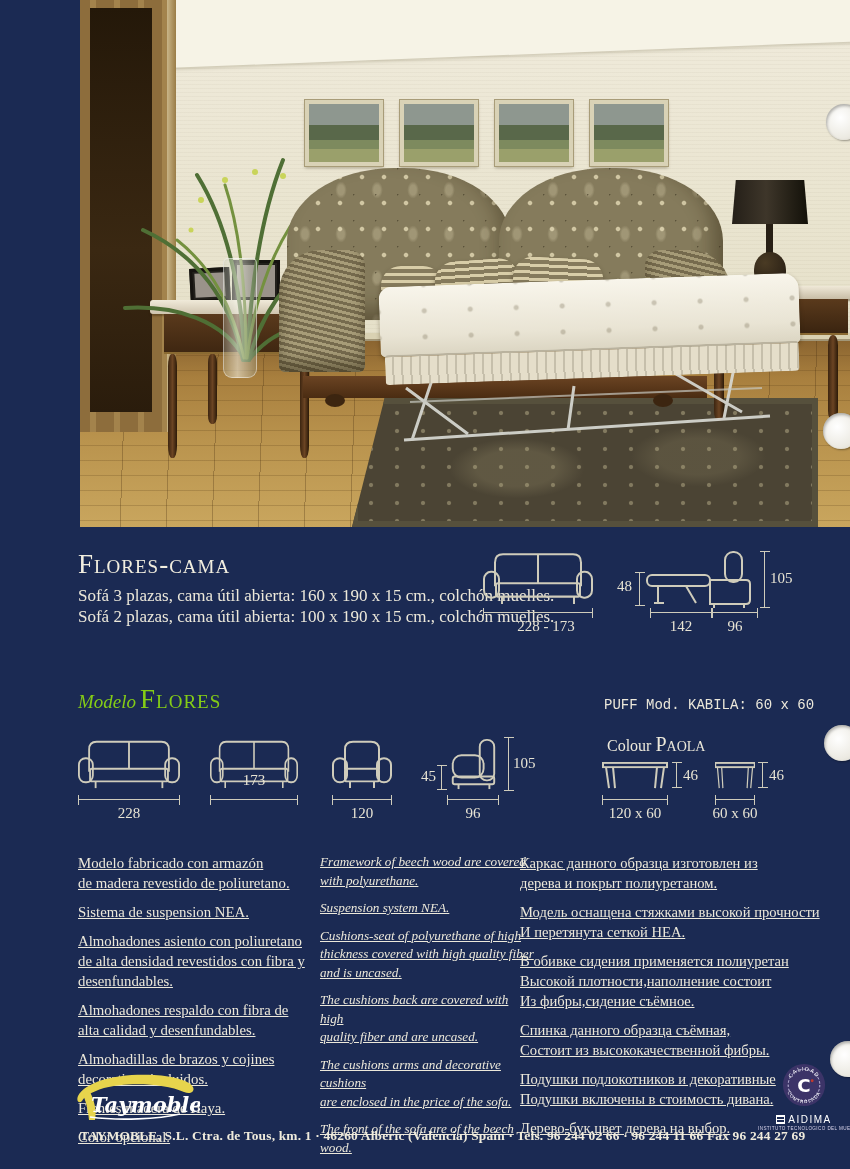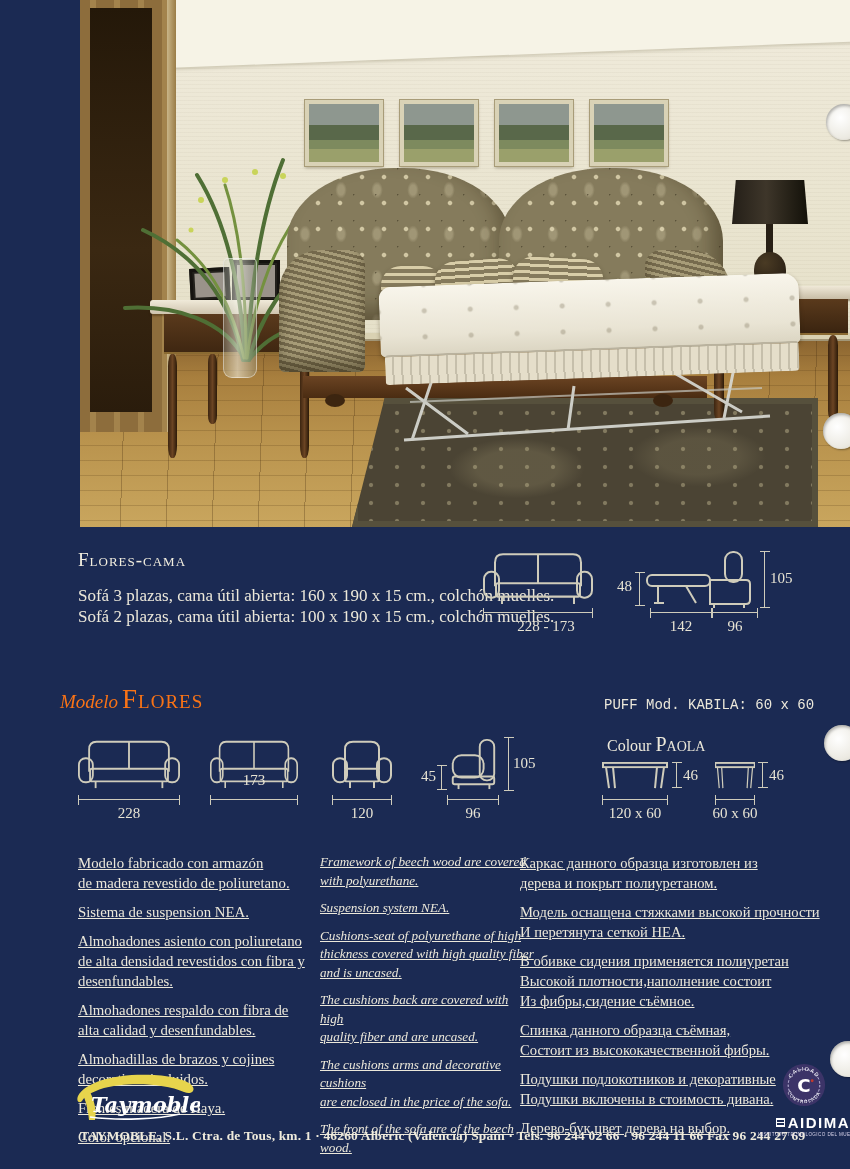--- a/index.html
+++ b/index.html
@@ -94,23 +94,23 @@
      background-image:radial-gradient(circle, rgba(120,110,85,.32) 1.8px, transparent 3.2px),
         linear-gradient(180deg,#f8f5eb,#e9e4d4 70%,#dbd5c2);
      background-size:46px 26px,100% 100%; background-position:22px 12px,0 0;
      box-shadow:0 2px 4px rgba(40,30,10,.35);}
   .mt-edge{position:absolute; left:4px; right:2px; bottom:0; height:30px; border-radius:4px;
      background:repeating-linear-gradient(90deg,#e5deca 0 7px,#c6bfab 7px 9px);
      border-top:2px solid #b9b29e;}
 
   
   .sc{font-variant:small-caps;}
-  .title{position:absolute; left:78px; top:549px; font-size:19px; letter-spacing:1px; color:#f2eedf;}
+  .title{position:absolute; left:78px; top:549px; font-size:27px; letter-spacing:1px; color:#f2eedf;}
   .specs{position:absolute; left:78px; top:585px; font-size:17px; line-height:21px; white-space:pre-line;}
-  .modelo{position:absolute; left:60px; top:684px; color:#f97316;}
+  .modelo{position:absolute; left:78px; top:684px; color:#84cc16;}
   .modelo .prefix{font-style:italic; font-size:19px;}
   .modelo .name{font-variant:small-caps; font-size:27px; letter-spacing:1px;}
   .puff{position:absolute; left:604px; top:697px; font-size:14px;font-family:Liberation Mono, monospace;}
   .mesas{position:absolute; left:607px; top:733px;}
   .mesas .prefix{font-size:16px;}
   .mesas .name{font-variant:small-caps; font-size:20px;}
 
   .lineart{stroke:var(--line); fill:none; stroke-width:2px;}
   .dim{position:absolute; font-size:15px; color:#e8e4d4; text-align:center;}
   .hdim{position:absolute; border-top:1.3px solid var(--line);}
@@ -124,22 +124,22 @@
   .col p{margin:0 0 9px; white-space:pre-line;text-decoration:underline;}
   .col-es{left:78px; width:245px; font-size:14.8px; line-height:20px;}
   .col-en{left:320px; width:214px; font-size:13.2px; line-height:18.5px; font-style:italic;}
   .col-ru{left:520px; width:300px; font-size:14.6px; line-height:20px;}
 
   
   .logo{position:absolute; left:74px; top:1070px;}
   .address{position:absolute; left:80px; top:1128px; font-size:13.4px; font-weight:bold; letter-spacing:.2px; color:#efebdc;}
   .aidima{position:absolute; left:758px; top:1062px; width:92px; text-align:center;
      font-family:"Liberation Sans","DejaVu Sans",sans-serif;}
-  .aidima-name{display:flex; align-items:center; justify-content:flex-end; gap:3px; margin-top:2px;
-     color:#fff; font-weight:bold; font-size:15px; letter-spacing:1.5px;}
+  .aidima-name{display:flex; align-items:center; justify-content:center; gap:3px; margin-top:2px;
+     color:#fff; font-weight:normal; font-size:10px; letter-spacing:1.5px;}
   .aidima-sq{display:inline-block; width:9px; height:9px; border:1.5px solid #fff;
      background:repeating-linear-gradient(180deg,#fff 0 1px,transparent 1px 3px);}
   .aidima-sub{font-size:4.6px; letter-spacing:.4px; color:#d8d3ea; margin-top:1px; white-space:nowrap;}
 
   .punch{position:absolute; width:36px; height:36px; border-radius:50%;
      background:radial-gradient(circle at 40% 38%, #ffffff, #eceae2 65%, #d5d1c6);
      box-shadow:inset 1px 2px 3px rgba(0,0,0,.28), 1px 1px 2px rgba(0,0,0,.35);}
 </style>
 </head>
 <body>

